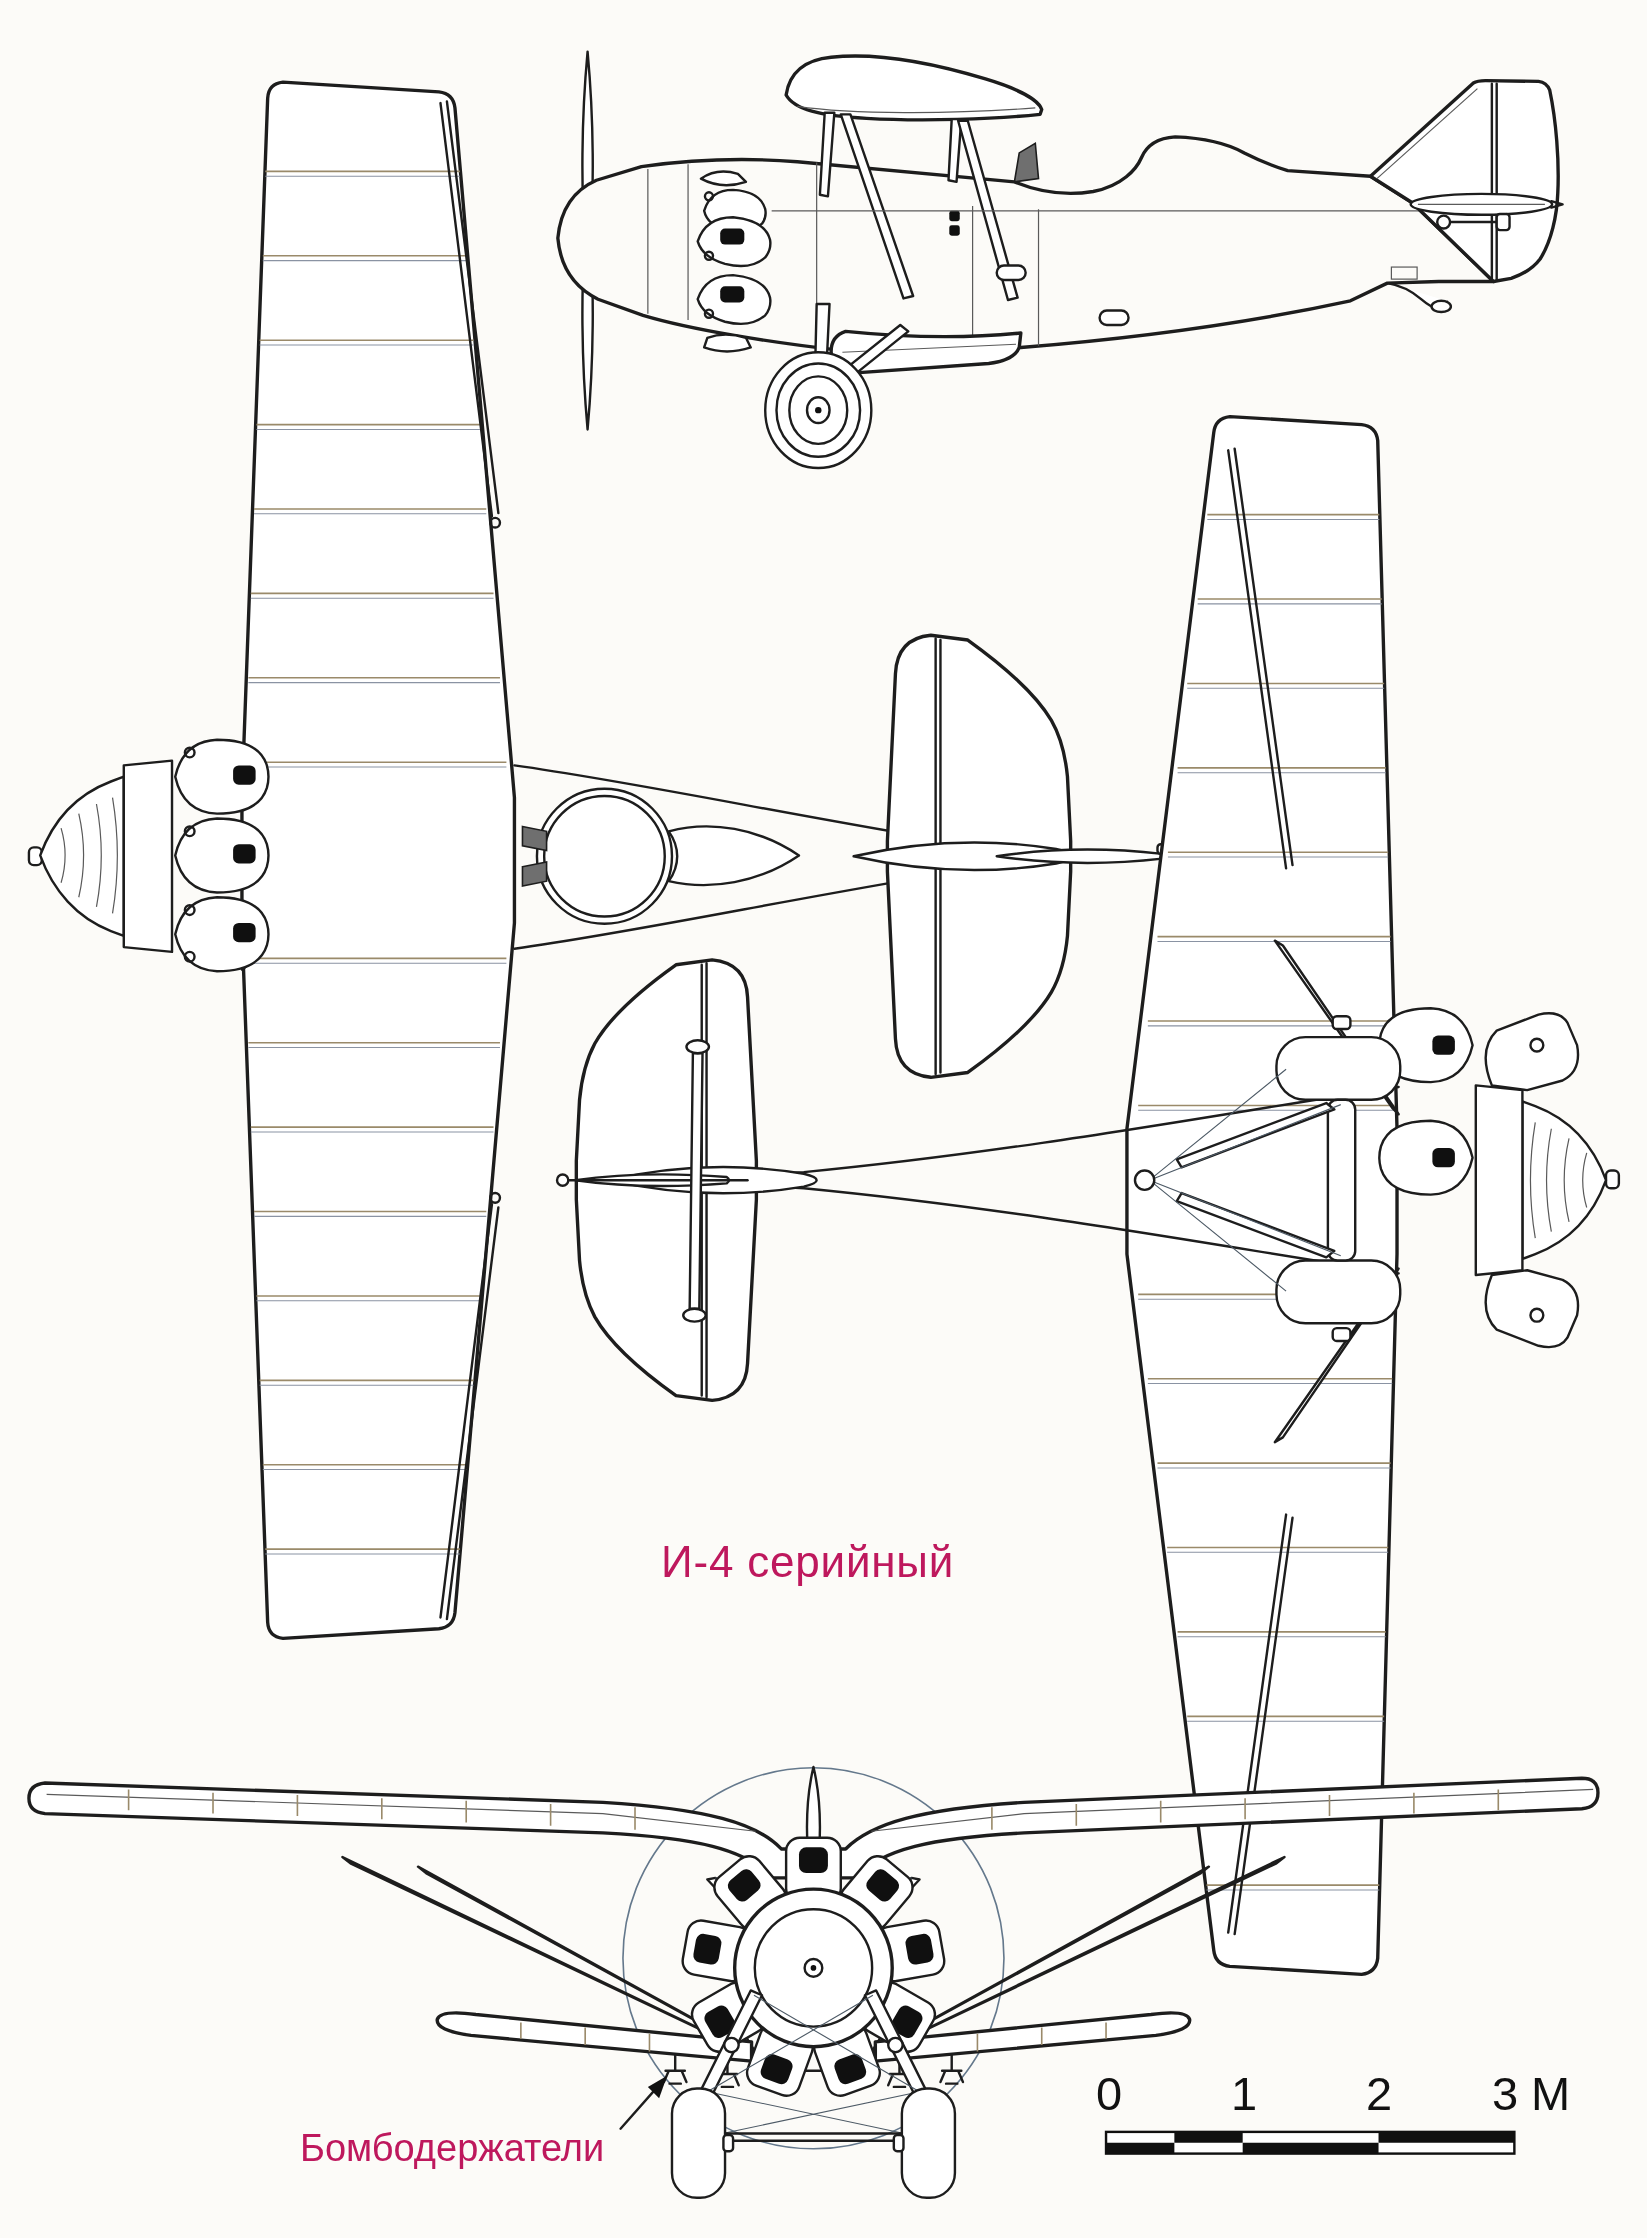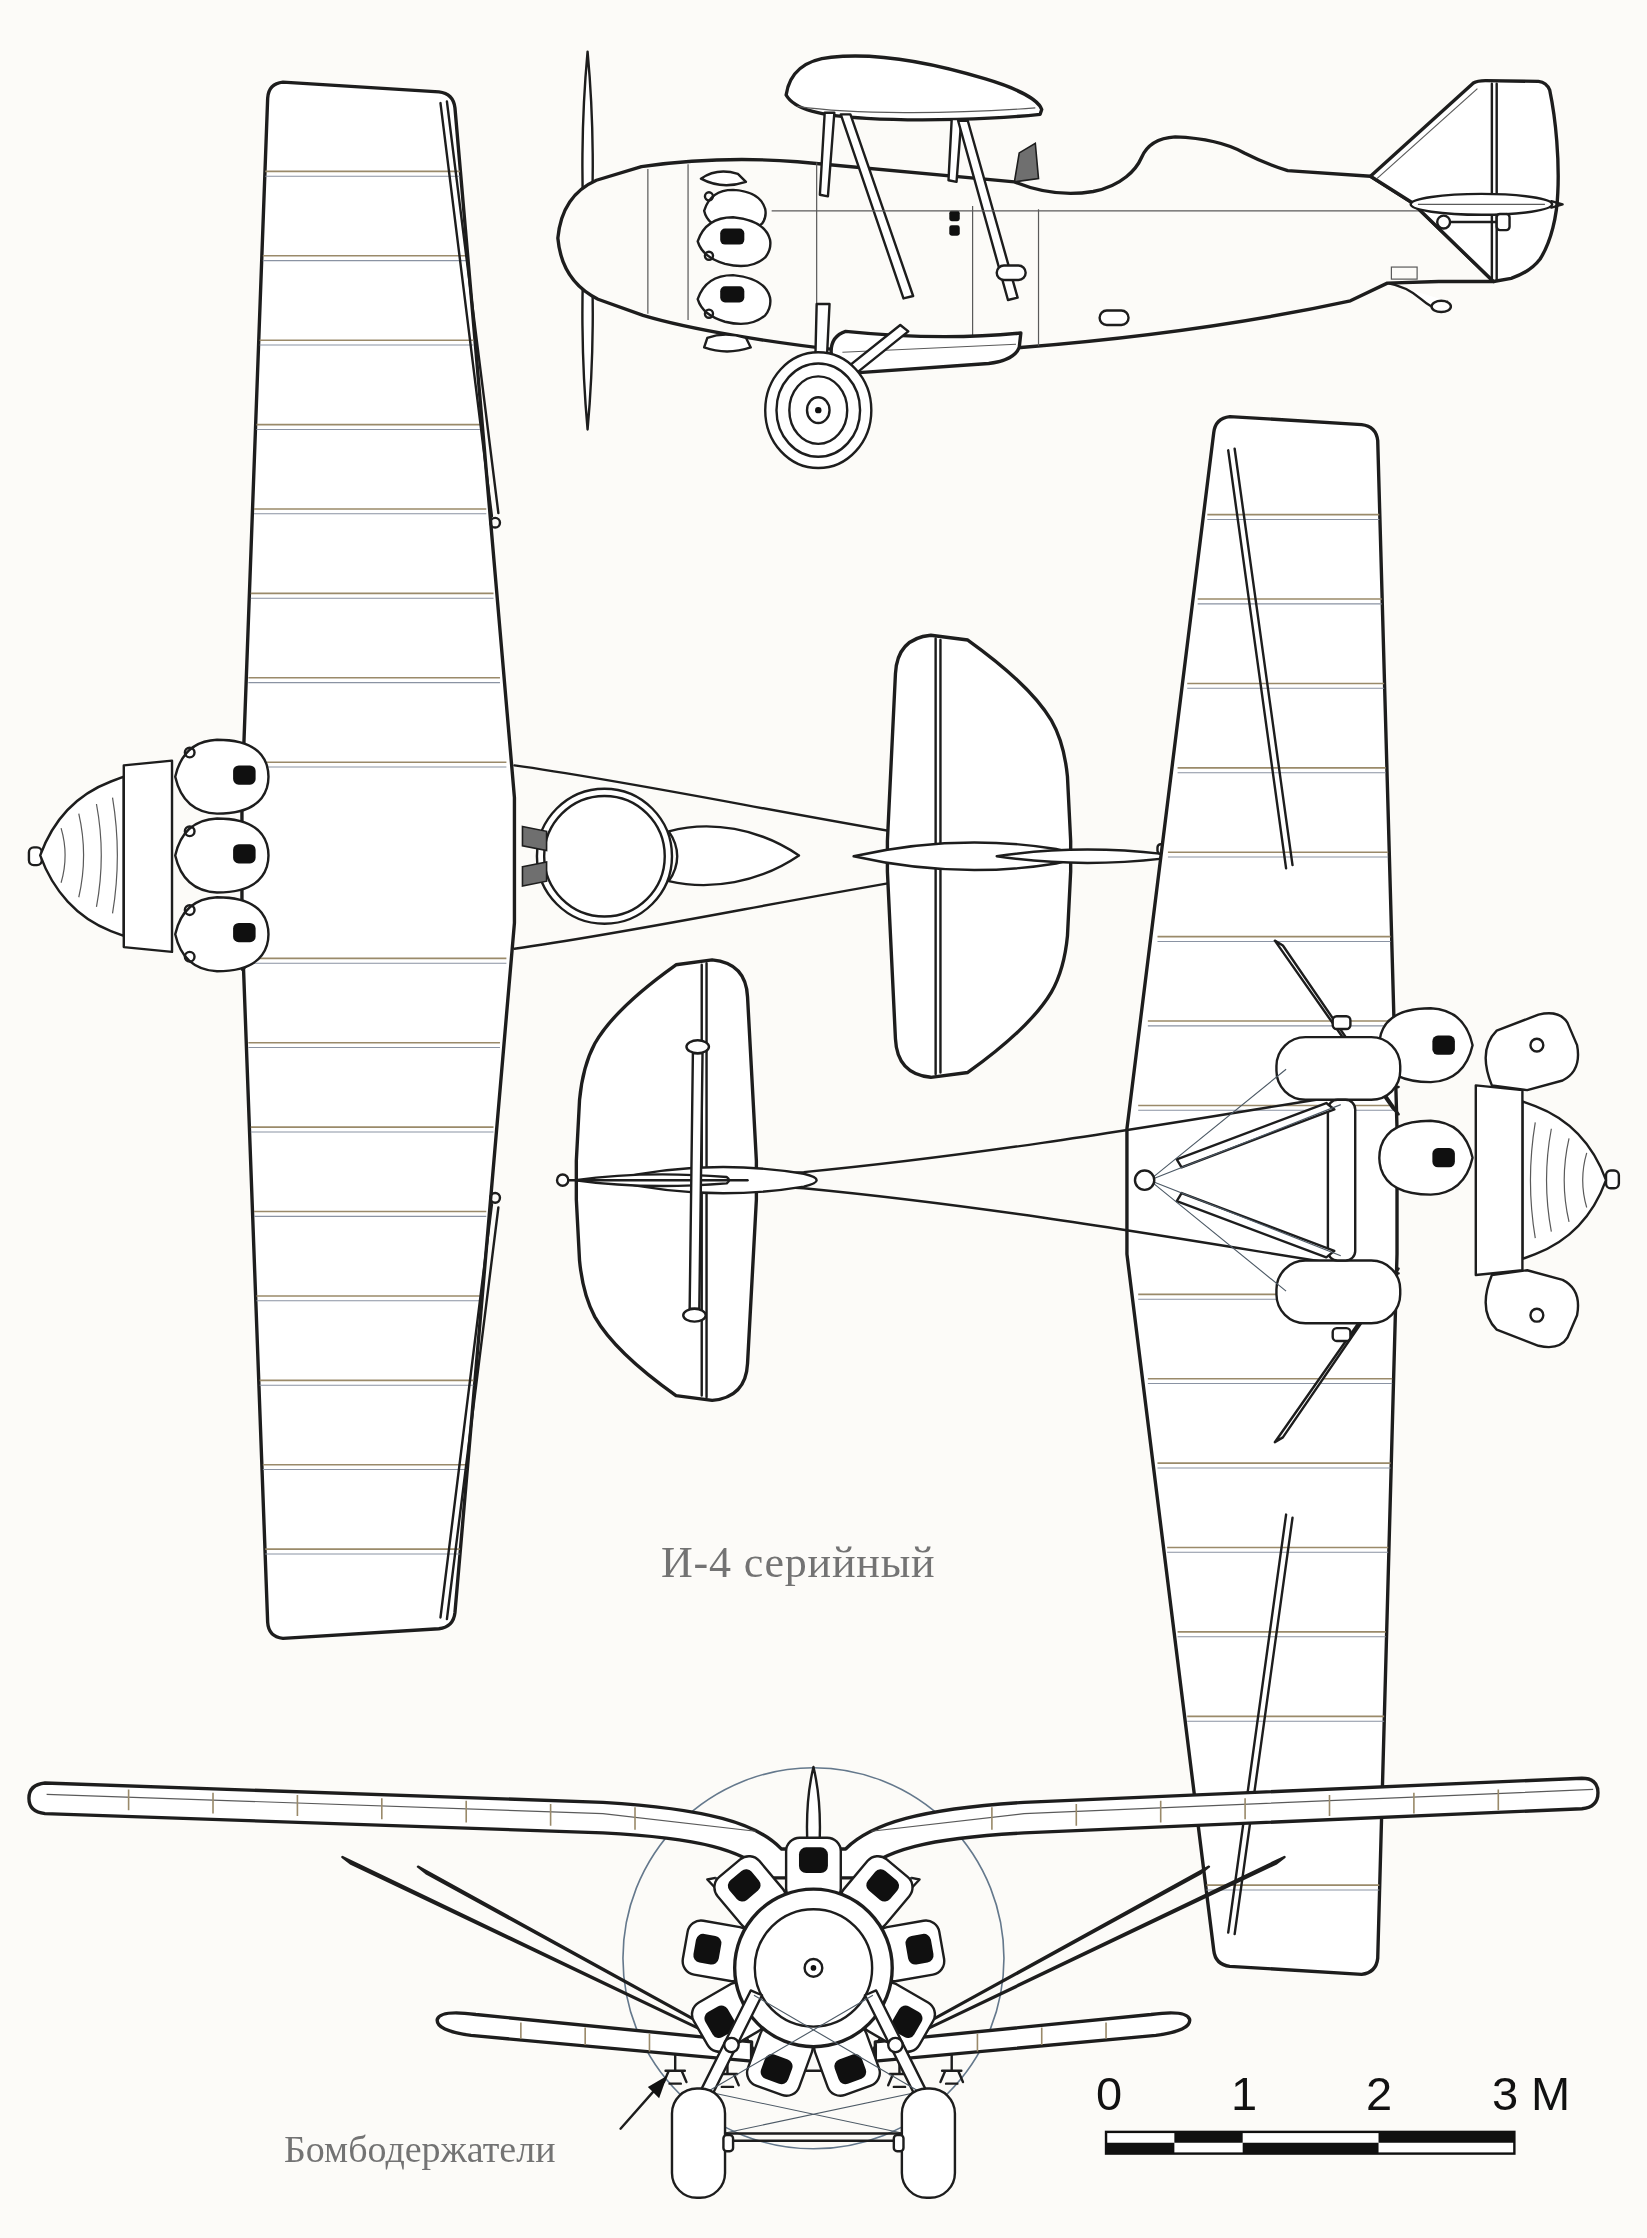--- a/index.html
+++ b/index.html
@@ -1,21 +1,21 @@
 <!DOCTYPE html>
 <html style="font-size:13px"><head>
 <meta charset="utf-8">
 <style>
   html,body{margin:0;padding:0;background:#e8e8e8;}
   #page{position:relative;width:1647px;height:2239px;background:#fcfbf8;overflow:hidden;
         font-family:"Liberation Sans", sans-serif;color:#111;}
   #page svg{position:absolute;left:0;top:0;}
-  .label{position:absolute;color:#737373;white-space:nowrap;font-family:Liberation Serif, serif;}
+  .label{position:absolute;color:#be185d;white-space:nowrap;}
   #title-label{left:661px;top:1537px;font-size:44px;letter-spacing:0.8px;}
-  #bomb-label{left:284px;top:2127px;font-size:38px;}
+  #bomb-label{left:300px;top:2127px;font-size:38px;}
   .scale-num{position:absolute;top:2066px;font-size:47px;transform:translateX(-50%);}
   #sn0{left:1109px;} #sn1{left:1244px;} #sn2{left:1379px;} #sn3{left:1505px;}
   #sunit{left:1531px;transform:none;}
   
   .ln{fill:none;stroke:#1d1d1d;stroke-width:3;stroke-linecap:round;stroke-linejoin:round;}
   .lnf{fill:#fcfbf8;stroke:#1d1d1d;stroke-width:3;stroke-linejoin:round;}
   .lnw{fill:#ffffff;stroke:#1d1d1d;stroke-width:3;stroke-linejoin:round;}
   .thk{stroke-width:4.2;}
   .thin{fill:none;stroke:#5a5a5a;stroke-width:1.5;}
   .rib{fill:none;stroke:#9a8a6a;stroke-width:2;}

